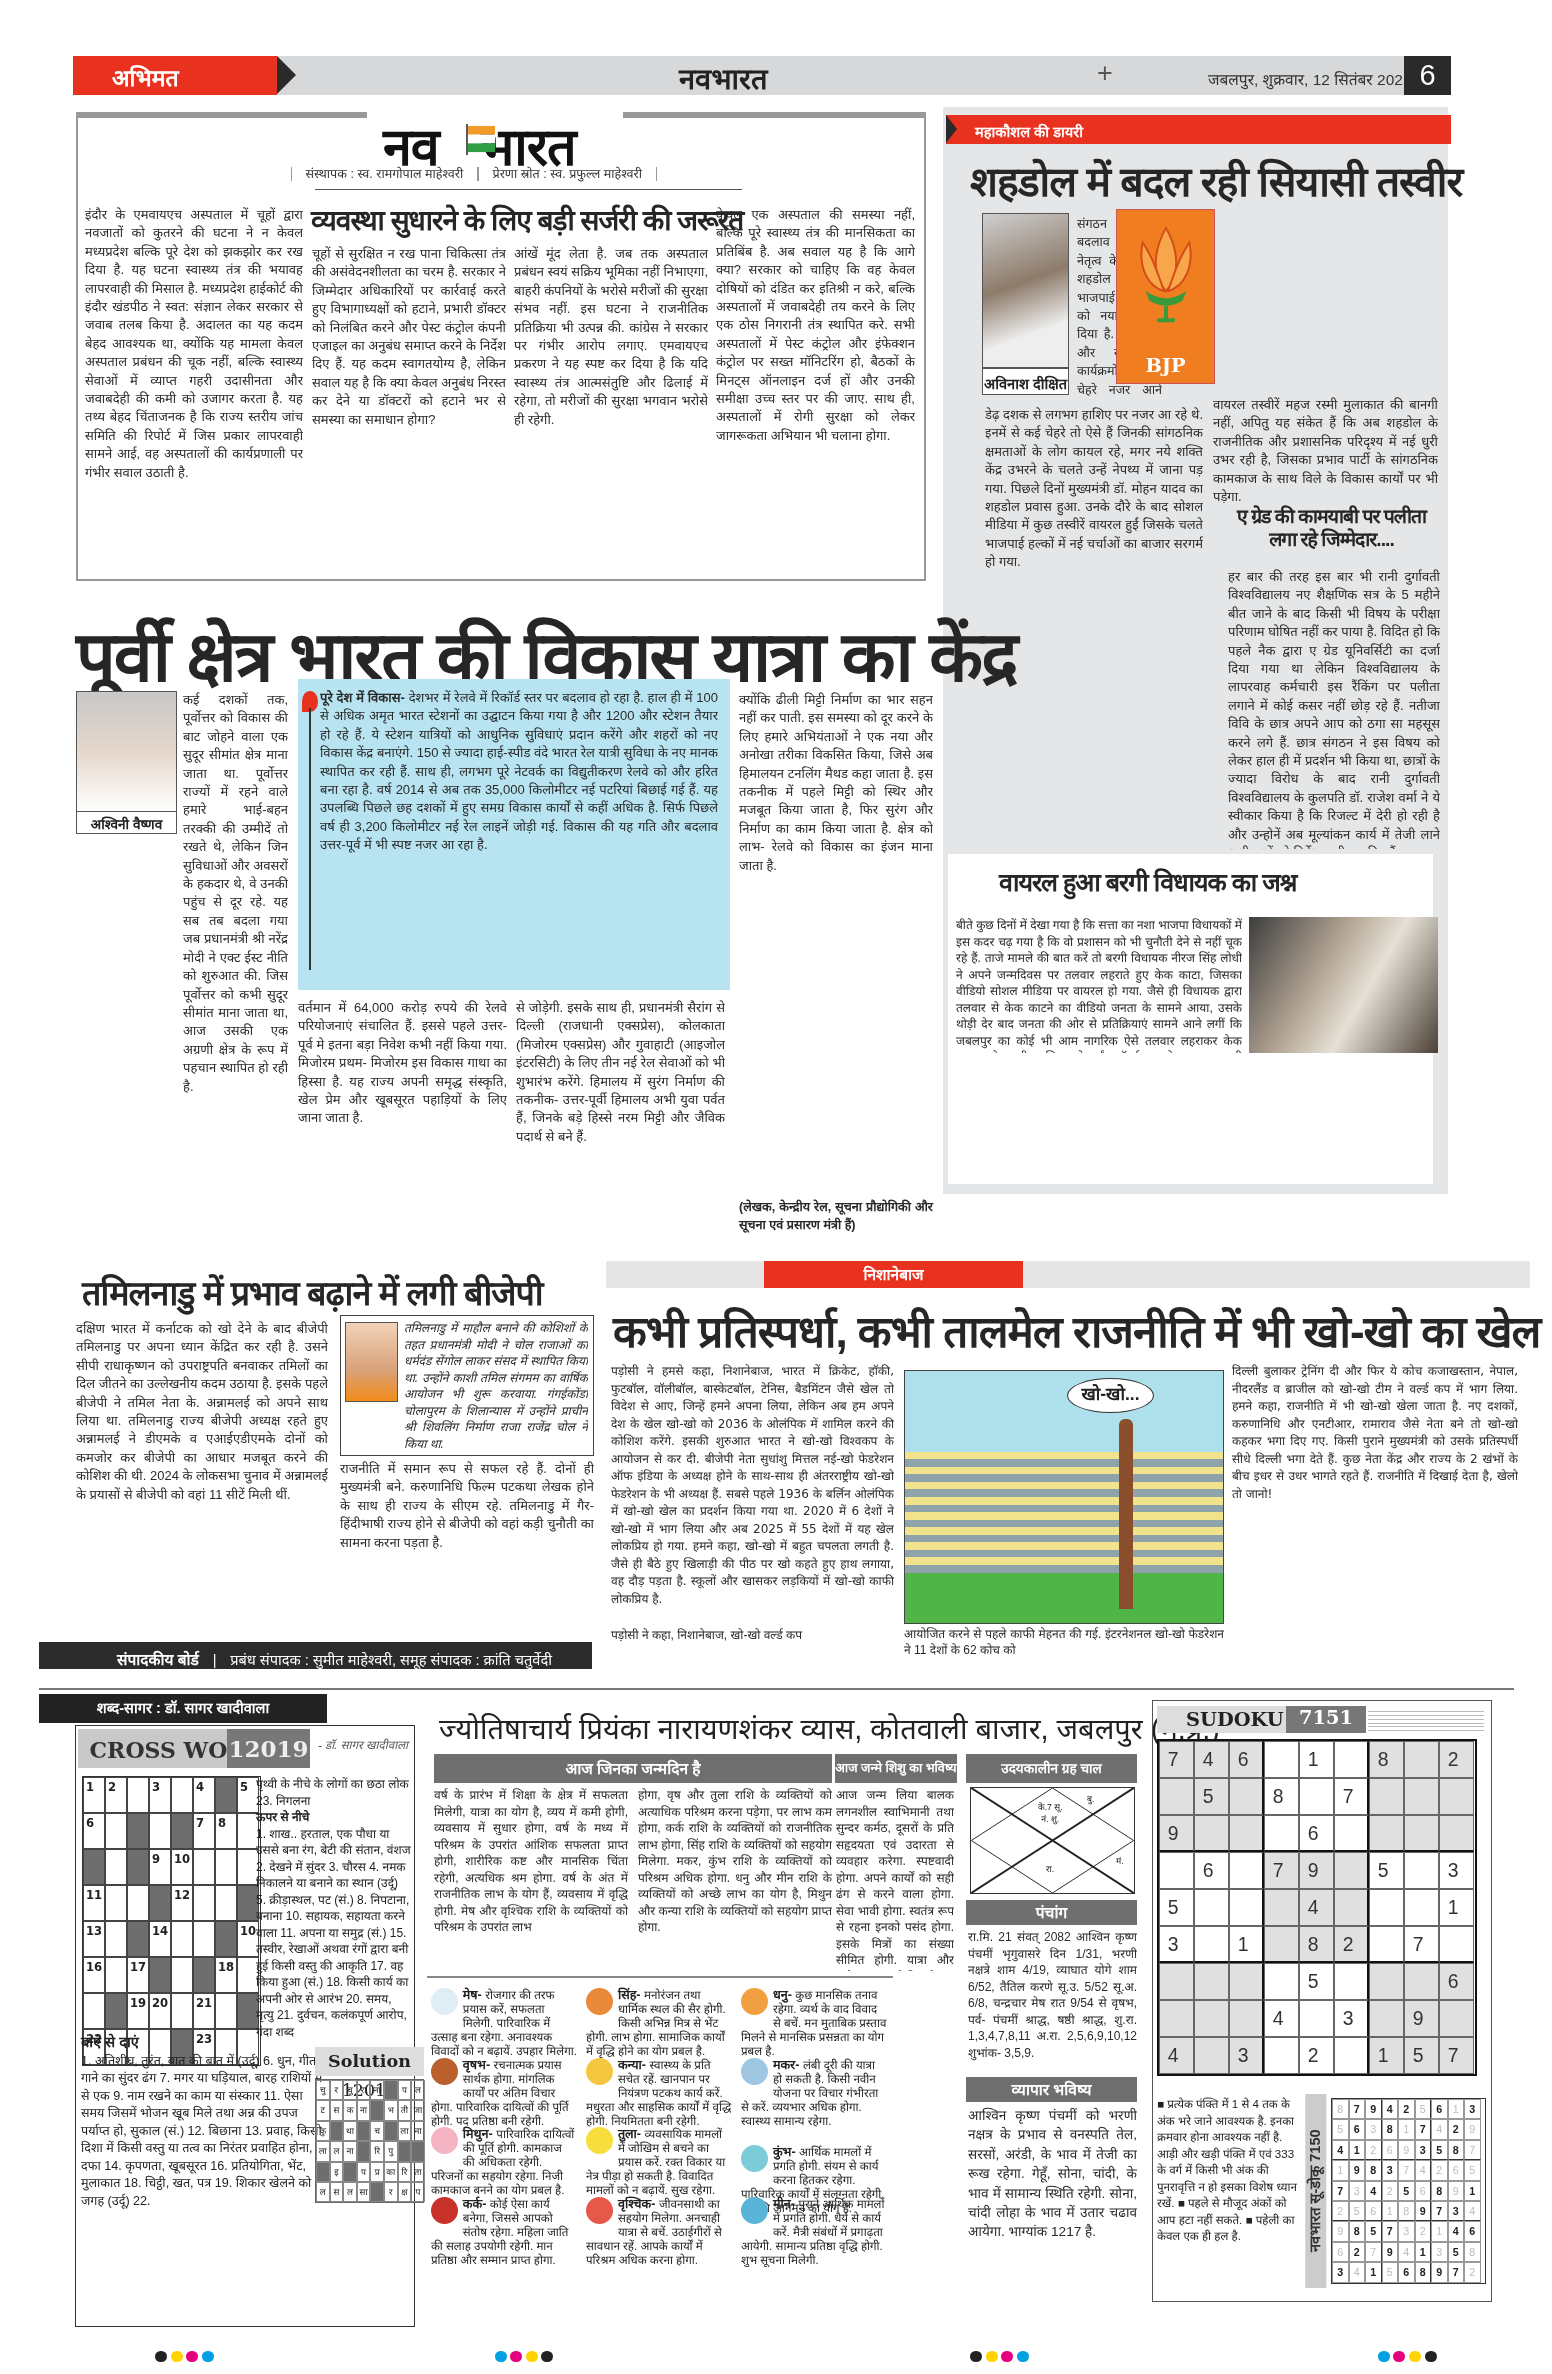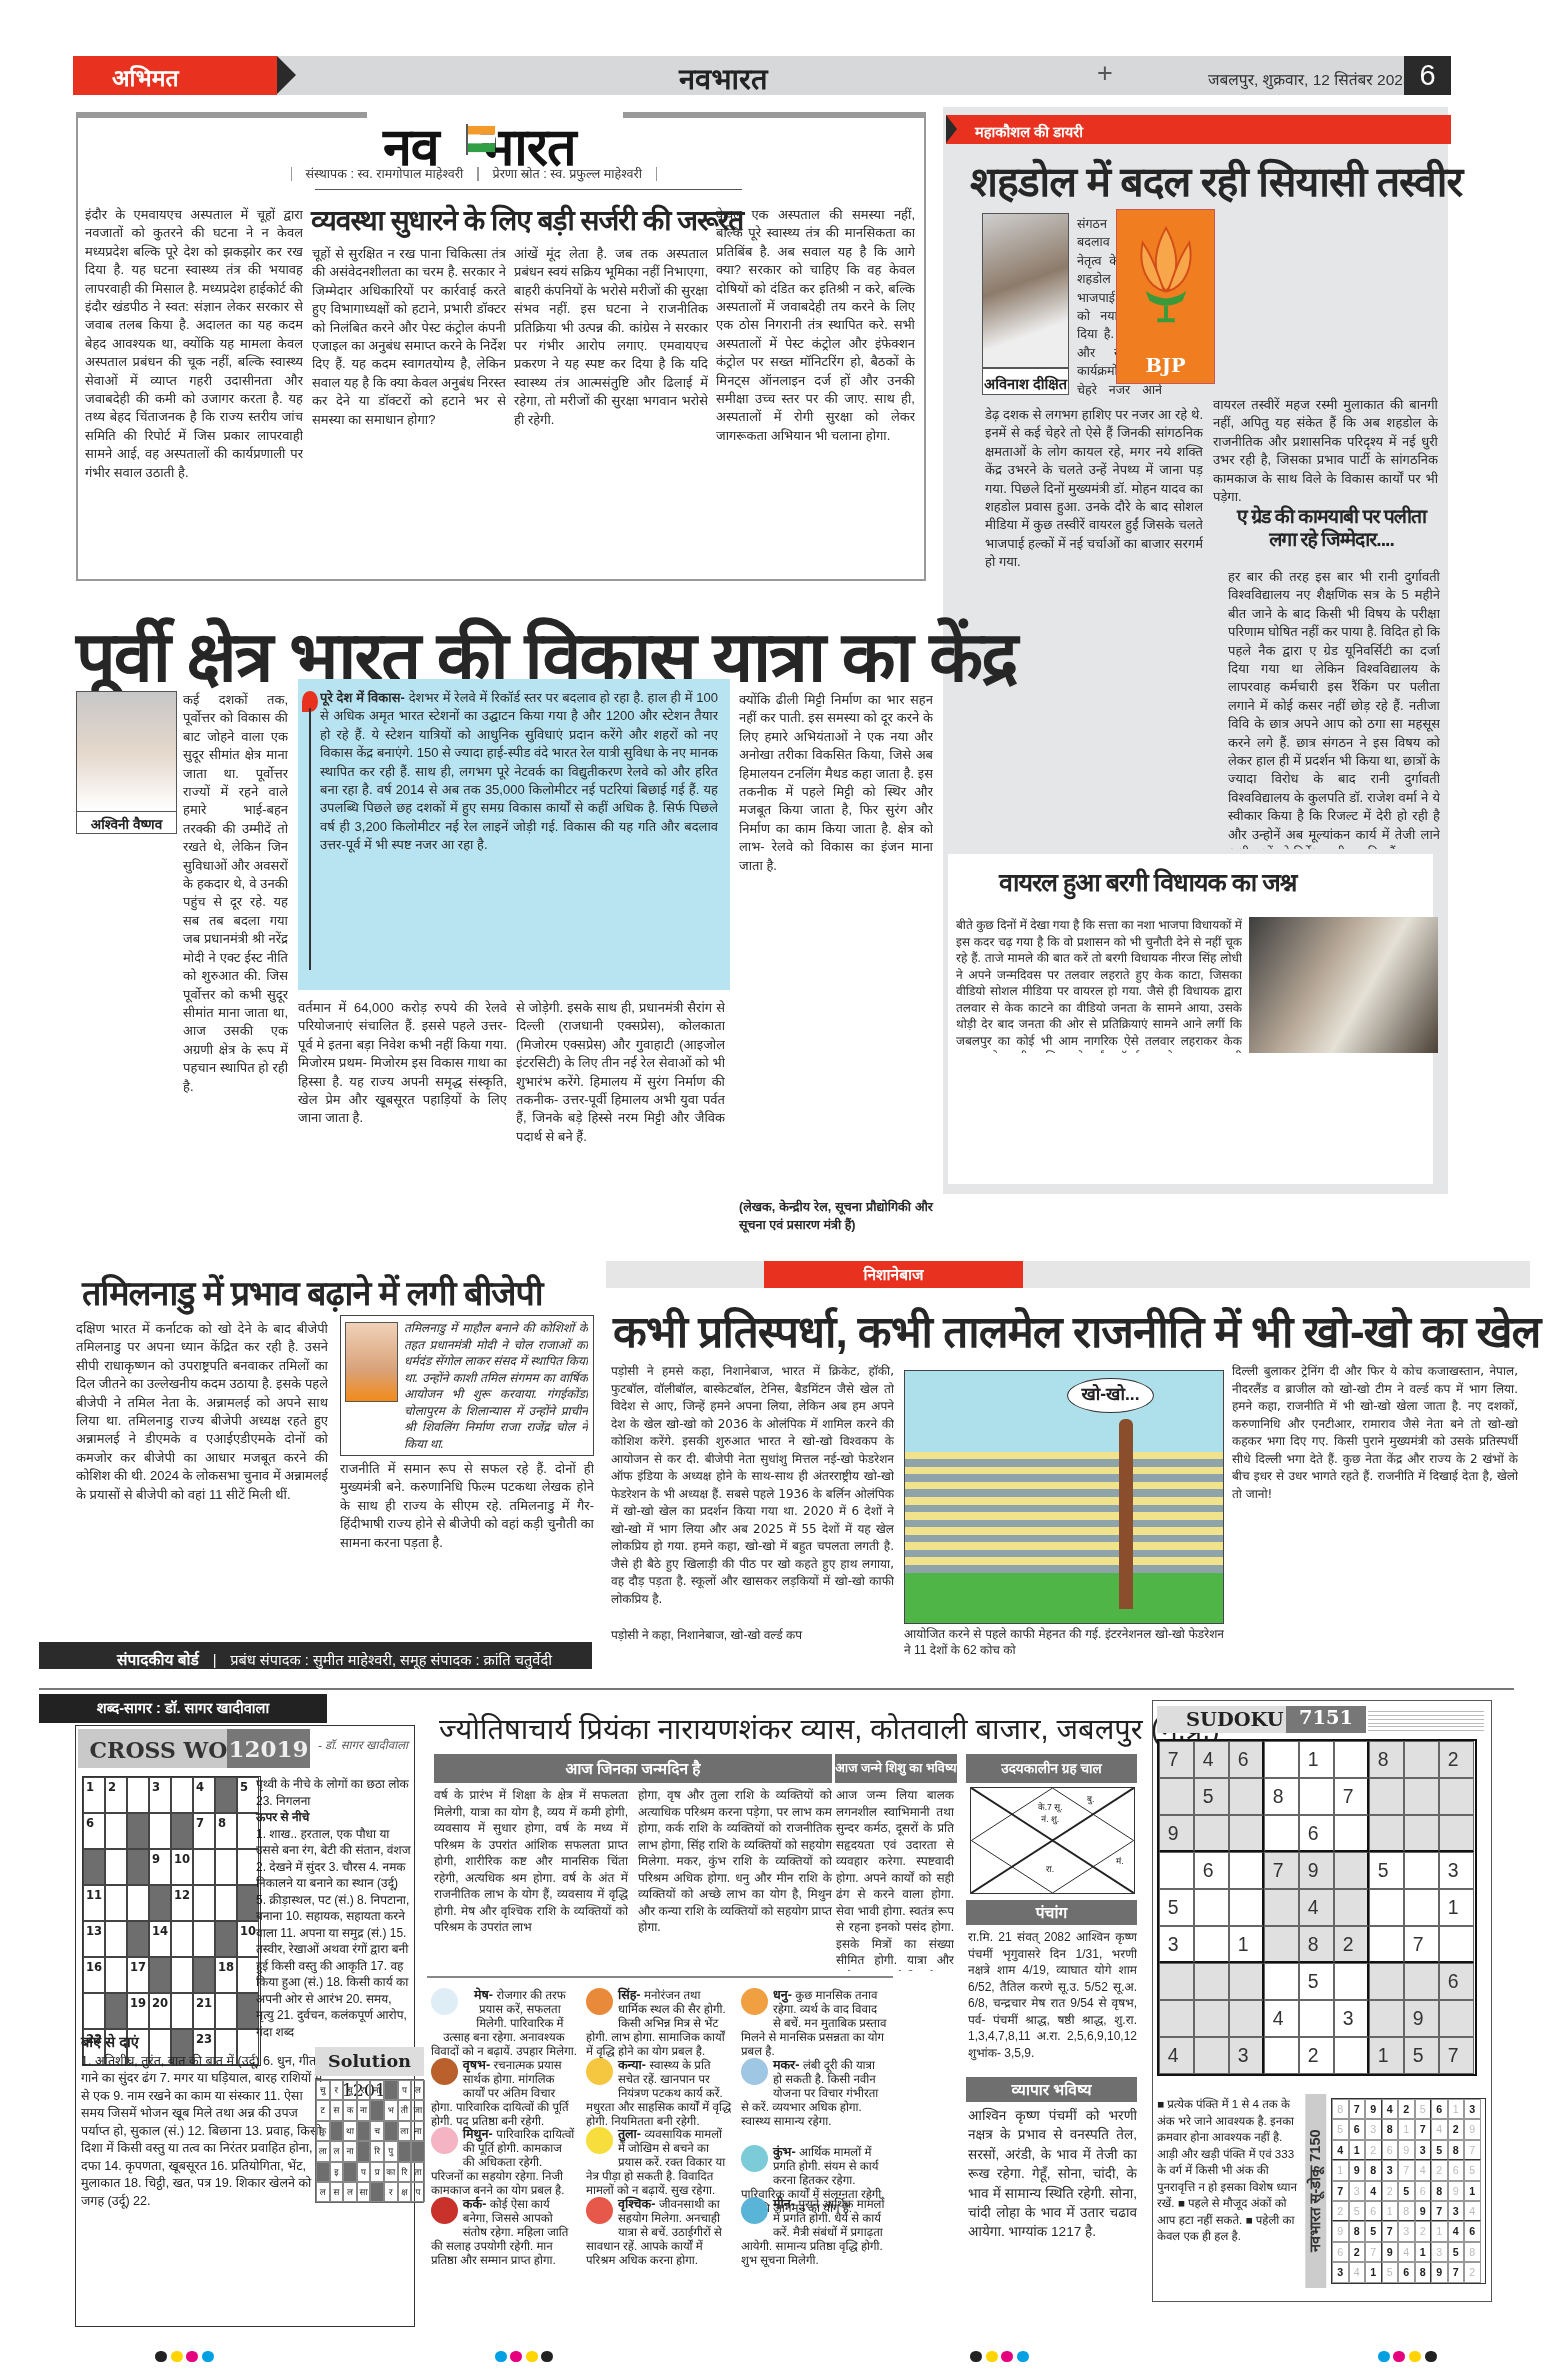--- a/index.html
+++ b/index.html
@@ -1058,21 +1058,21 @@
 </div>
 <div class="abs" style="left:1087px;top:1793px;font-size:8.7px">बु.</div>
 <div class="abs" style="left:1046px;top:1863px;font-size:8.7px">रा.</div>
 <div class="abs" style="left:1116px;top:1855px;font-size:8.7px">मं.</div>
 <div class="abs grey-head" id="panchang-head" style="line-height:25px">पंचांग</div>
 <div class="abs txt" style="left:968px;top:1929px;width:169px;height:146px;overflow:hidden;font-size:12px;line-height:16.5px">रा.मि. 21 संवत् 2082 आश्विन कृष्ण पंचमीं भृगुवासरे दिन 1/31, भरणी नक्षत्रे शाम 4/19, व्याघात योगे शाम 6/52, तैतिल करणे सू.उ. 5/52 सू.अ. 6/8, चन्द्रचार मेष रात 9/54 से वृषभ, पर्व- पंचमीं श्राद्ध, षष्ठी श्राद्ध, शु.रा. 1,3,4,7,8,11 अ.रा. 2,5,6,9,10,12 शुभांक- 3,5,9.</div>
 <div class="abs grey-head" id="vyapar-head" style="line-height:25px">व्यापार भविष्य</div>
 <div class="abs txt" style="left:968px;top:2106px;width:169px;height:165px;overflow:hidden;font-size:13.6px;line-height:19.4px">आश्विन कृष्ण पंचमीं को भरणी नक्षत्र के प्रभाव से वनस्पति तेल, सरसों, अरंडी, के भाव में तेजी का रूख रहेगा. गेहूँ, सोना, चांदी, के भाव में सामान्य स्थिति रहेगी. सोना, चांदी लोहा के भाव में उतार चढाव आयेगा. भाग्यांक 1217 है.</div>
 <div class="abs" style="left:427px;top:1976px;width:466px;height:1.9px;background:#888"></div>
 <div class="abs" id="rashi-zone">
-    <div class="rashi" style="left: 3.9px; top: 7.8px; text-align: center;"><b>मेष- </b><span class="rashi-icon" style="background: rgb(223, 238, 246);"></span><span>रोजगार की तरफ प्रयास करें, सफलता मिलेगी. पारिवारिक में उत्साह बना रहेगा. अनावश्यक विवादों को न बढ़ायें. उपहार मिलेगा.</span></div>
+    <div class="rashi" style="left: 3.9px; top: 7.8px;"><b>मेष- </b><span class="rashi-icon" style="background: rgb(223, 238, 246);"></span><span>रोजगार की तरफ प्रयास करें, सफलता मिलेगी. पारिवारिक में उत्साह बना रहेगा. अनावश्यक विवादों को न बढ़ायें. उपहार मिलेगा.</span></div>
     <div class="rashi" style="left: 3.9px; top: 78px;"><b>वृषभ- </b><span class="rashi-icon" style="background: rgb(185, 96, 44);"></span><span>रचनात्मक प्रयास सार्थक होगा. मांगलिक कार्यों पर अंतिम विचार होगा. पारिवारिक दायित्वों की पूर्ति होगी. पद प्रतिष्ठा बनी रहेगी.</span></div>
     <div class="rashi" style="left: 3.9px; top: 147px;"><b>मिथुन- </b><span class="rashi-icon" style="background: rgb(244, 180, 196);"></span><span>पारिवारिक दायित्वों की पूर्ति होगी. कामकाज की अधिकता रहेगी. परिजनों का सहयोग रहेगा. निजी कामकाज बनने का योग प्रबल है.</span></div>
     <div class="rashi" style="left: 3.9px; top: 217px;"><b>कर्क- </b><span class="rashi-icon" style="background: rgb(200, 50, 42);"></span><span>कोई ऐसा कार्य बनेगा, जिससे आपको संतोष रहेगा. महिला जाति की सलाह उपयोगी रहेगी. मान प्रतिष्ठा और सम्मान प्राप्त होगा.</span></div>
     <div class="rashi" style="left: 159px; top: 7.8px;"><b>सिंह- </b><span class="rashi-icon" style="background: rgb(233, 138, 58);"></span><span>मनोरंजन तथा धार्मिक स्थल की सैर होगी. किसी अभिन्न मित्र से भेंट होगी. लाभ होगा. सामाजिक कार्यों में वृद्धि होने का योग प्रबल है.</span></div>
     <div class="rashi" style="left: 159px; top: 78px;"><b>कन्या- </b><span class="rashi-icon" style="background: rgb(245, 198, 64);"></span><span>स्वास्थ्य के प्रति सचेत रहें. खानपान पर नियंत्रण पटकथ कार्य करें. मधुरता और साहसिक कार्यों में वृद्धि होगी. नियमितता बनी रहेगी.</span></div>
     <div class="rashi" style="left: 159px; top: 147px;"><b>तुला- </b><span class="rashi-icon" style="background: rgb(247, 222, 60);"></span><span>व्यवसायिक मामलों में जोखिम से बचने का प्रयास करें. रक्त विकार या नेत्र पीड़ा हो सकती है. विवादित मामलों को न बढ़ायें. सुख रहेगा.</span></div>
     <div class="rashi" style="left: 159px; top: 217px;"><b>वृश्चिक- </b><span class="rashi-icon" style="background: rgb(229, 88, 74);"></span><span>जीवनसाथी का सहयोग मिलेगा. अनचाही यात्रा से बचें. उठाईगीरों से सावधान रहें. आपके कार्यों में परिश्रम अधिक करना होगा.</span></div>
     <div class="rashi" style="left: 314px; top: 7.8px;"><b>धनु- </b><span class="rashi-icon" style="background: rgb(240, 160, 64);"></span><span>कुछ मानसिक तनाव रहेगा. व्यर्थ के वाद विवाद से बचें. मन मुताबिक प्रस्ताव मिलने से मानसिक प्रसन्नता का योग प्रबल है.</span></div>
     <div class="rashi" style="left: 314px; top: 78px;"><b>मकर- </b><span class="rashi-icon" style="background: rgb(159, 198, 226);"></span><span>लंबी दूरी की यात्रा हो सकती है. किसी नवीन योजना पर विचार गंभीरता से करें. व्ययभार अधिक होगा. स्वास्थ्य सामान्य रहेगा.</span></div>
     <div class="rashi" style="left: 314px; top: 165px;"><b>कुंभ- </b><span class="rashi-icon" style="background: rgb(124, 203, 216);"></span><span>आर्थिक मामलों में प्रगति होगी. संयम से कार्य करना हितकर रहेगा. पारिवारिक कार्यों में संलग्नता रहेगी. अतिथि आगमन का योग है.</span></div>

